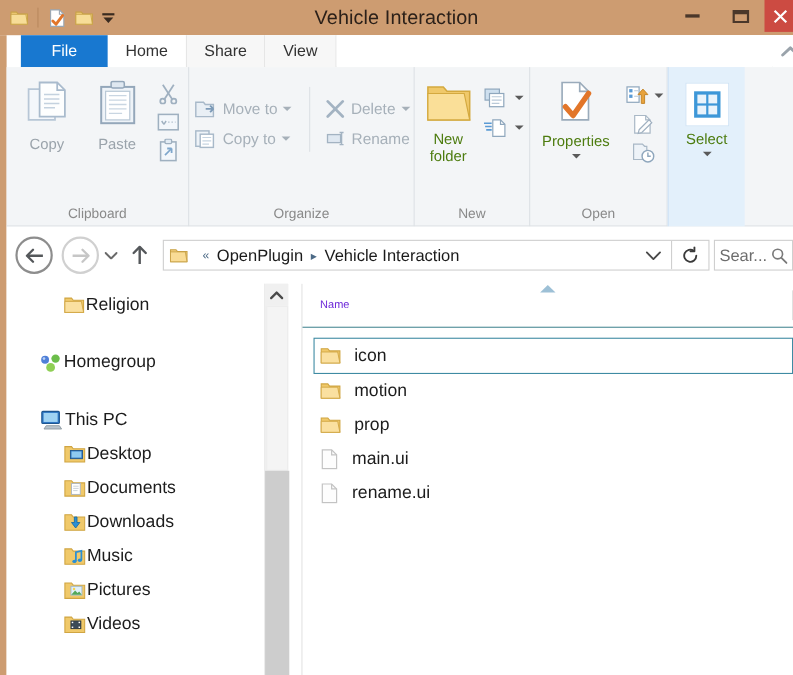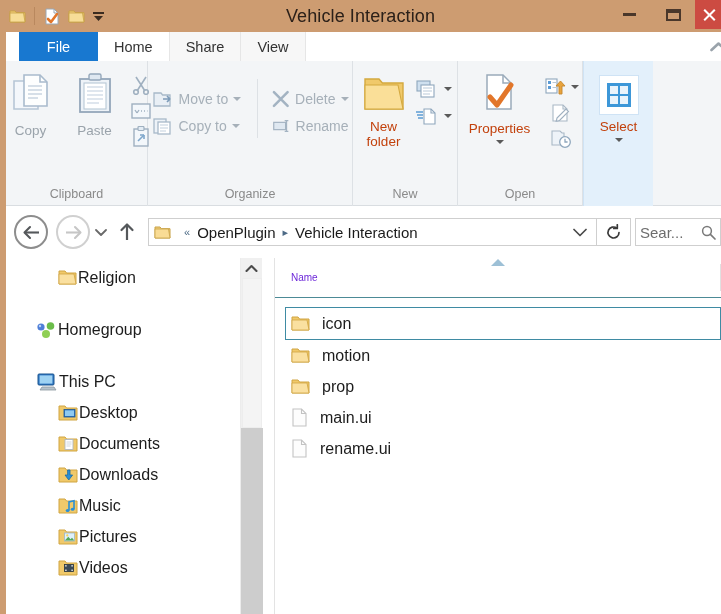--- a/index.html
+++ b/index.html
@@ -116,21 +116,21 @@
     padding-top: 6px;
   }
   .group-body { flex: 1; display: flex; align-items: flex-start; }
   .group-title {
     font-size: 12.5px; color: #8a8a8a; padding-bottom: 5px;
   }
   .big-btn {
     width: 64px; display: flex; flex-direction: column;
     align-items: center; gap: 4px; padding-top: 6px;
   }
-  .big-btn .lbl { font-size: 13.5px; color: #c2410c; text-align: center; line-height: 15px; }
+  .big-btn .lbl { font-size: 13.5px; color: #4d7c0f; text-align: center; line-height: 15px; }
   .big-btn.dim .lbl { color: #9aa3ab; }
   .small-col { display: flex; flex-direction: column; gap: 3px; padding-top: 8px; }
   .small-btn {
     display: flex; align-items: center; gap: 5px;
     height: 24px; padding: 0 3px;
   }
   .small-btn .lbl { font-size: 14px; color: #a6b0b9; white-space: nowrap; }
   .icon-col { display: flex; flex-direction: column; align-items: center; gap: 2px; padding-top: 6px; }
   .caret-d {
     width: 0; height: 0; border-left: 4px solid transparent;
@@ -171,21 +171,21 @@
     display: flex; align-items: center; padding-left: 5px; overflow: hidden;
   }
   .crumb { font-size: 15px; color: #1a1a1a; white-space: nowrap; }
   .crumb-sep {
     color: #4c6a86; font-size: 11px; margin: 0 7px; flex: none;
   }
   .crumb-chev { margin-left: auto; padding: 0 9px; display: flex; align-items: center; }
   .refresh { width: 34px; display: flex; align-items: center; justify-content: center;
              border-left: 1px solid #cfcfcf; height: 26px; }
   .searchbox {
-    width: 86px; height: 28px; border: 1px solid #cfcfcf; background: #ffffff;
+    width: 72px; height: 28px; border: 1px solid #cfcfcf; background: #ffffff;
     display: flex; align-items: center; padding: 0 4px; margin-left: 4px; overflow: hidden;
   }
   .searchbox .ph { font-size: 15px; color: #6d6d6d; white-space: nowrap; }
 
   
   .content {
     position: absolute; left: 6px; top: 258px; width: 715px; height: 356px;
     display: flex; align-items: stretch;
   }
   .navpane {
@@ -317,21 +317,21 @@
         <svg width="17" height="11" viewBox="0 0 17 11">
           <path d="M1.5 9 L8.5 2.5 L15.5 9" fill="none" stroke="#9aa3ab" stroke-width="2.6" stroke-linecap="round" stroke-linejoin="round"></path>
         </svg>
       </div>
     </div>
   </div>
 
   <div class="ribbon">
     <div class="groups">
 
-      <div class="group" style="width:142px">
+      <div class="group" style="width:166px">
         <div class="group-body">
           <div class="big-btn dim">
             <svg width="44" height="46" viewBox="0 0 44 46">
               <path d="M5 8 h18 l6 6 v22 H5 Z" fill="#f4f7fb" stroke="#b7c6d6" stroke-width="1.6"></path>
               <path d="M15 2 h16 l7 7 v24 H15 Z" fill="#fdfefe" stroke="#a9bbcd" stroke-width="1.6"></path>
               <path d="M31 2 v7 h7" fill="none" stroke="#a9bbcd" stroke-width="1.6"></path>
               <g stroke="#c4d2df" stroke-width="1.4">
                 <path d="M19 13 h14"></path>
                   <path d="M19 17 h14"></path>
                   <path d="M19 21 h14"></path>

